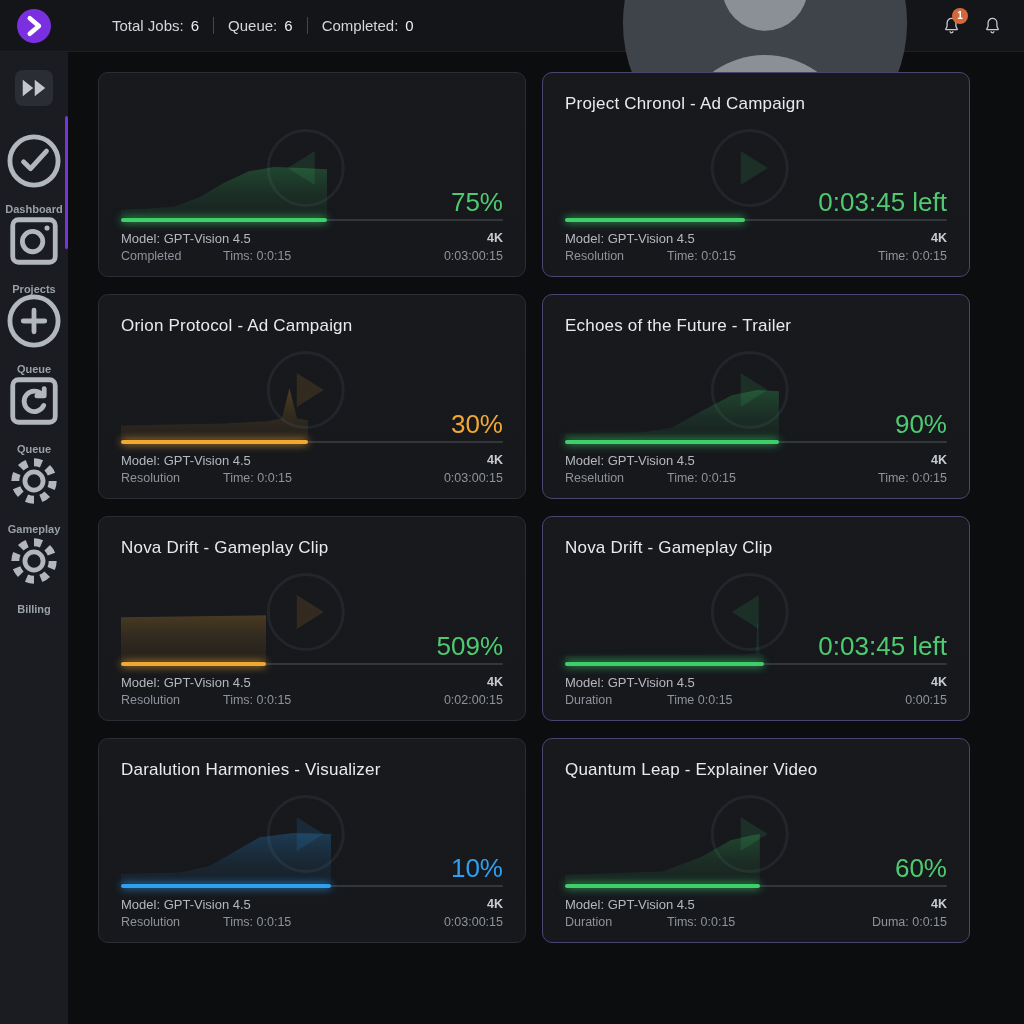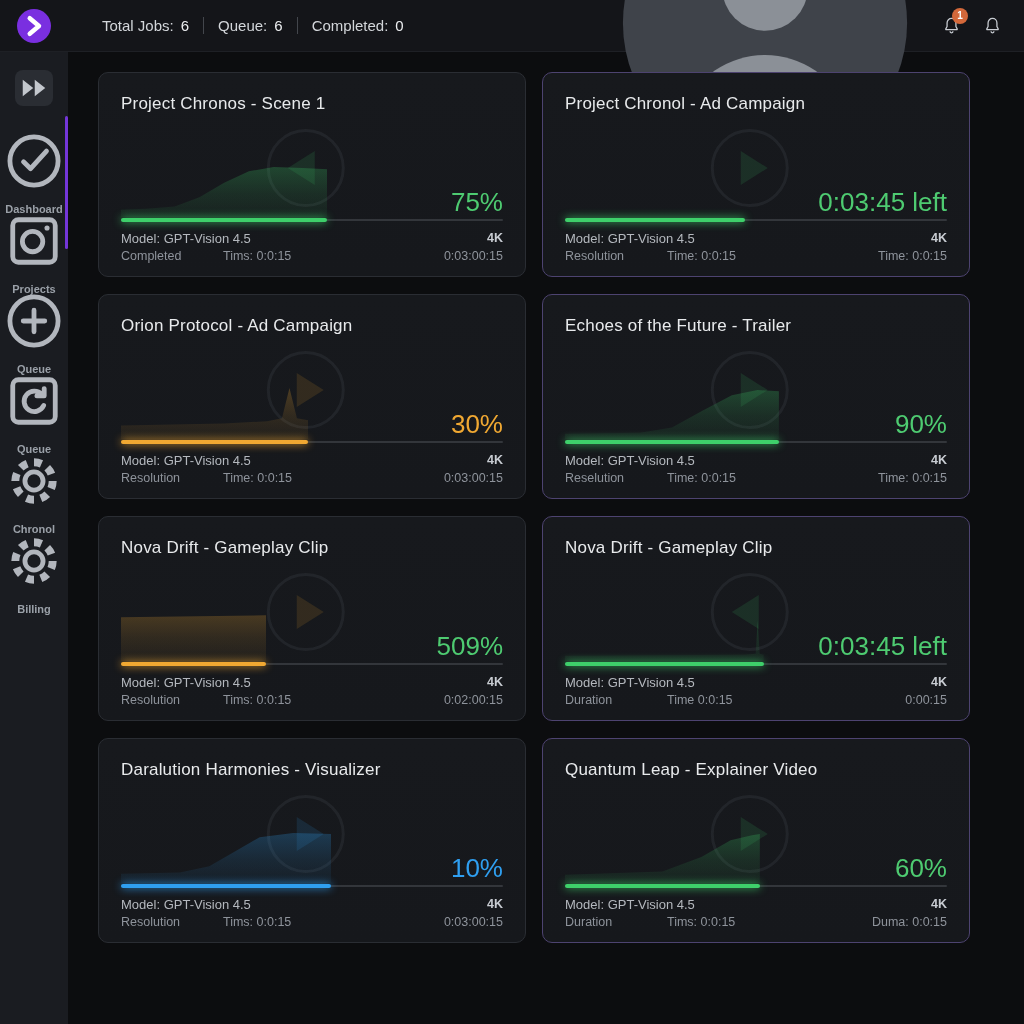--- a/index.html
+++ b/index.html
@@ -16,21 +16,21 @@
     background:#141519; display:flex; align-items:center;
     border-bottom:1px solid #1e2025;
   }
   .logo {
     width:34px; height:34px; border-radius:50%;
     background:#7a2fe0; margin:0 17px;
     display:flex; align-items:center; justify-content:center;
     flex:0 0 auto; cursor:pointer;
   }
   .logo svg { width:22px; height:22px; }
-  .stats { display:flex; align-items:center; gap:14px; margin-left:34px; font-size:15px; font-weight:500; color:#dcdee2;}
+  .stats { display:flex; align-items:center; gap:14px; margin-left:44px; font-size:15px; font-weight:500; color:#dcdee2;}
   .stat { display:flex; gap:7px; }
   .stat .lab { color:#d3d6da; }
   .stat .val { color:#eceef0; }
   .sep { width:1px; height:17px; background:#43464c; }
   .top-right { margin-left:auto; display:flex; align-items:center; gap:22px; padding-right:22px; }
   .avatar { width:30px; height:30px; cursor:pointer; }
   .bell-wrap { position:relative; width:24px; height:26px; color:#c9cdd3; cursor:pointer; }
   .bell-wrap svg { width:24px; height:26px; }
   .badge {
     position:absolute; top:-5px; right:-7px; min-width:16px; height:16px;
@@ -204,38 +204,37 @@
             <path d="M15.6 7.6v2.6h-2.6" fill="none" stroke="currentColor" stroke-linecap="round" stroke-linejoin="round" stroke-width="1.7"></path>
           </svg></span>
     <span class="nav-label">Queue</span>
   </div>
 
   <div class="nav-item">
     <span class="icon" style="display: block; width: 100%; height: 100%;"><svg viewBox="0 0 24 24" style="width: 100%; height: 100%;">
             <circle cx="12" cy="12" r="6.6" fill="none" stroke="currentColor" stroke-width="2.8" stroke-dasharray="2.7 2.45"></circle>
             <circle cx="12" cy="12" r="3.2" fill="none" stroke="currentColor" stroke-linecap="round" stroke-linejoin="round" stroke-width="1.7"></circle>
           </svg></span>
-    <span class="nav-label">Chronol</span>
+    <span class="nav-label">Gameplay</span>
   </div>
 
   <div class="nav-item">
     <span class="icon" style="display: block; width: 100%; height: 100%;"><svg viewBox="0 0 24 24" style="width: 100%; height: 100%;">
             <circle cx="12" cy="12" r="6.6" fill="none" stroke="currentColor" stroke-width="2.8" stroke-dasharray="2.7 2.45"></circle>
             <circle cx="12" cy="12" r="3.2" fill="none" stroke="currentColor" stroke-linecap="round" stroke-linejoin="round" stroke-width="1.7"></circle>
           </svg></span>
     <span class="nav-label">Billing</span>
   </div>
 </div>
   <div class="accent-line" style="background: rgb(116, 54, 217);"></div>
 </nav>
 
 <main class="main">
   <div class="grid">
   <section class="card" style="--bar: #3ecf6a; --status: #4ecb71;">
-    <h2 class="card-title">Project Chronos - Scene 1</h2>
     <div class="play-btn">
       <span class="tri tri-left" style="--tri: rgba(62,207,106,0.13);"></span>
     </div>
     <div class="wave-area">
       <div class="wave w1" style="width: 54%; background: linear-gradient(rgba(62, 207, 106, 0.26) 0%, rgba(62, 207, 106, 0.12) 55%, rgba(62, 207, 106, 0.05) 100%);"></div>
     </div>
     <div class="status-label">75%</div>
     <div class="track">
       <div class="bar" style="width: 54%;"></div>
     </div>

